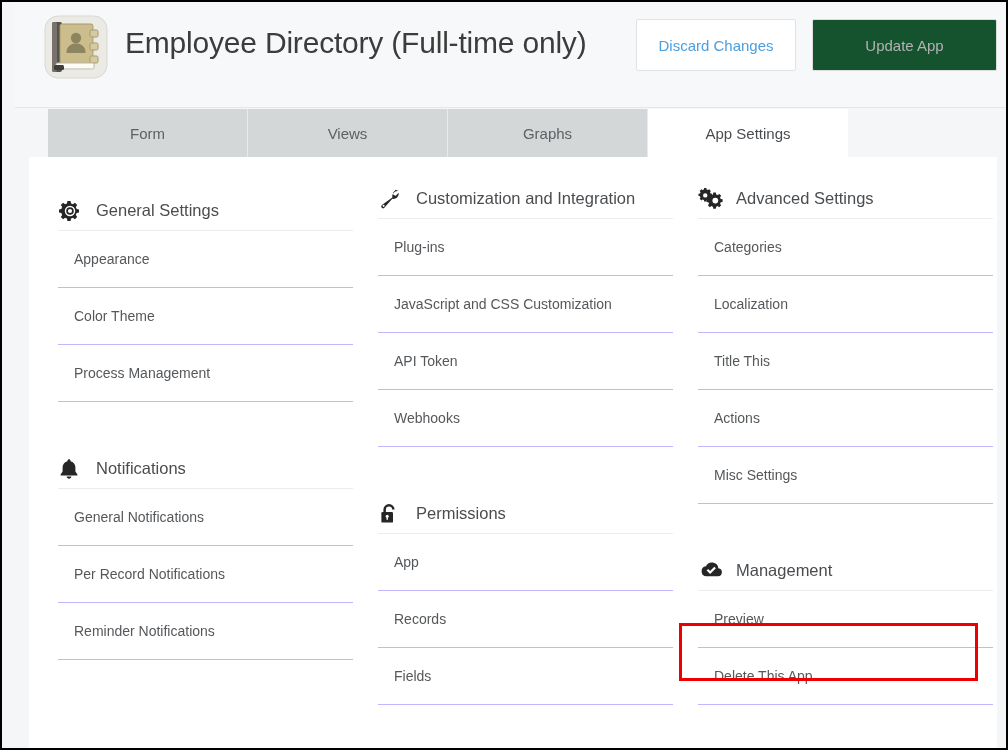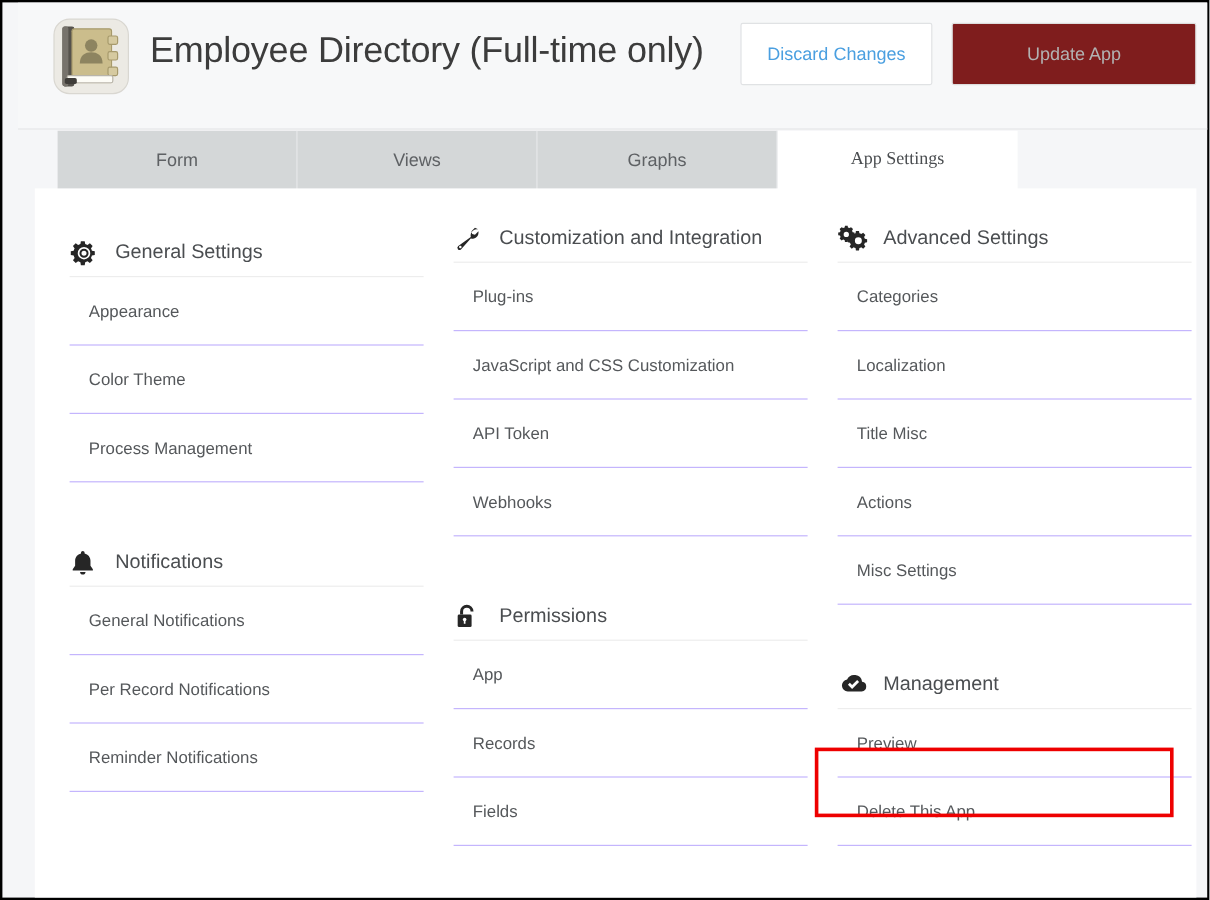--- a/index.html
+++ b/index.html
@@ -56,22 +56,22 @@
     white-space: nowrap;
   }
   .btn-discard {
     width: 160px;
     background: #ffffff;
     border: 1px solid #e0e2e4;
     color: #4a9fe0;
     cursor: pointer;
   }
   .btn-update {
-    width: 204px;
-    background: #7f1d1d;
+    width: 185px;
+    background: #14532d;
     border: 1px solid #dddddd;
     color: #b2b2b2;
     cursor: default;
   }
 
   
   .tabbar {
     position: absolute;
     left: 46px; top: 107px;
     height: 49px;
@@ -87,21 +87,20 @@
     font-size: 15px;
     color: #5e6164;
     background: #d4d7d8;
     border-right: 1px solid #e8eaeb;
     cursor: pointer;
   }
   .tab.active {
     background: #ffffff;
     color: #4a4d50;
     border-right: none;
-    font-family: Liberation Serif, serif;
   }
 
   
   .panel {
     position: absolute;
     left: 27px; top: 155px;
     width: 968px;
     height: 595px;
     background: #ffffff;
   }
@@ -285,21 +284,21 @@
             <span class="section-icon">
               <svg width="26" height="24" viewBox="0 0 26 24" fill="#262626">
                 <path d="M11.2 2.3 9.9 3.1a4.6 4.6 0 0 0-1.3-.5l-.2-1.5H6.1l-.2 1.5a4.6 4.6 0 0 0-1.3.5l-1.3-.8-1.6 1.6.8 1.3a4.6 4.6 0 0 0-.5 1.3l-1.5.2v2.3l1.5.2c.11.46.29.9.52 1.3l-.8 1.3 1.6 1.6 1.3-.8c.4.23.84.41 1.3.52l.2 1.5h2.3l.2-1.5c.46-.11.9-.29 1.3-.52l1.3.8 1.6-1.6-.8-1.3c.23-.4.41-.84.52-1.3l1.5-.2V6.7l-1.5-.2a4.6 4.6 0 0 0-.5-1.3l.8-1.3zM7.25 10.6a2.2 2.2 0 1 1 0-4.4 2.2 2.2 0 0 1 0 4.4z"></path>
                 <path d="M24.6 14.9v-2.6l-1.9-.3a5.4 5.4 0 0 0-.65-1.55l1.1-1.6-1.85-1.85-1.6 1.1a5.4 5.4 0 0 0-1.55-.65l-.3-1.9h-2.6l-.3 1.9a5.4 5.4 0 0 0-1.55.65l-1.6-1.1-1.85 1.85 1.1 1.6a5.4 5.4 0 0 0-.65 1.55l-1.9.3v2.6l1.9.3c.14.55.37 1.07.65 1.55l-1.1 1.6 1.85 1.85 1.6-1.1c.48.28 1 .51 1.55.65l.3 1.9h2.6l.3-1.9c.55-.14 1.07-.37 1.55-.65l1.6 1.1 1.85-1.85-1.1-1.6c.28-.48.51-1 .65-1.55zM17.3 16.5a2.9 2.9 0 1 1 0-5.8 2.9 2.9 0 0 1 0 5.8z"></path>
               </svg>
             </span>
             <span class="section-title">Advanced Settings</span>
           </div>
           <div class="item">Categories</div>
           <div class="item">Localization</div>
-          <div class="item">Title Misc</div>
+          <div class="item">Title This</div>
           <div class="item">Actions</div>
           <div class="item">Misc Settings</div>
         </div>
 
         <div class="section-gap"></div>
 
         <div class="section">
           <div class="section-head">
             <span class="section-icon">
               <svg width="26" height="22" viewBox="0 0 26 22" fill="#262626">

